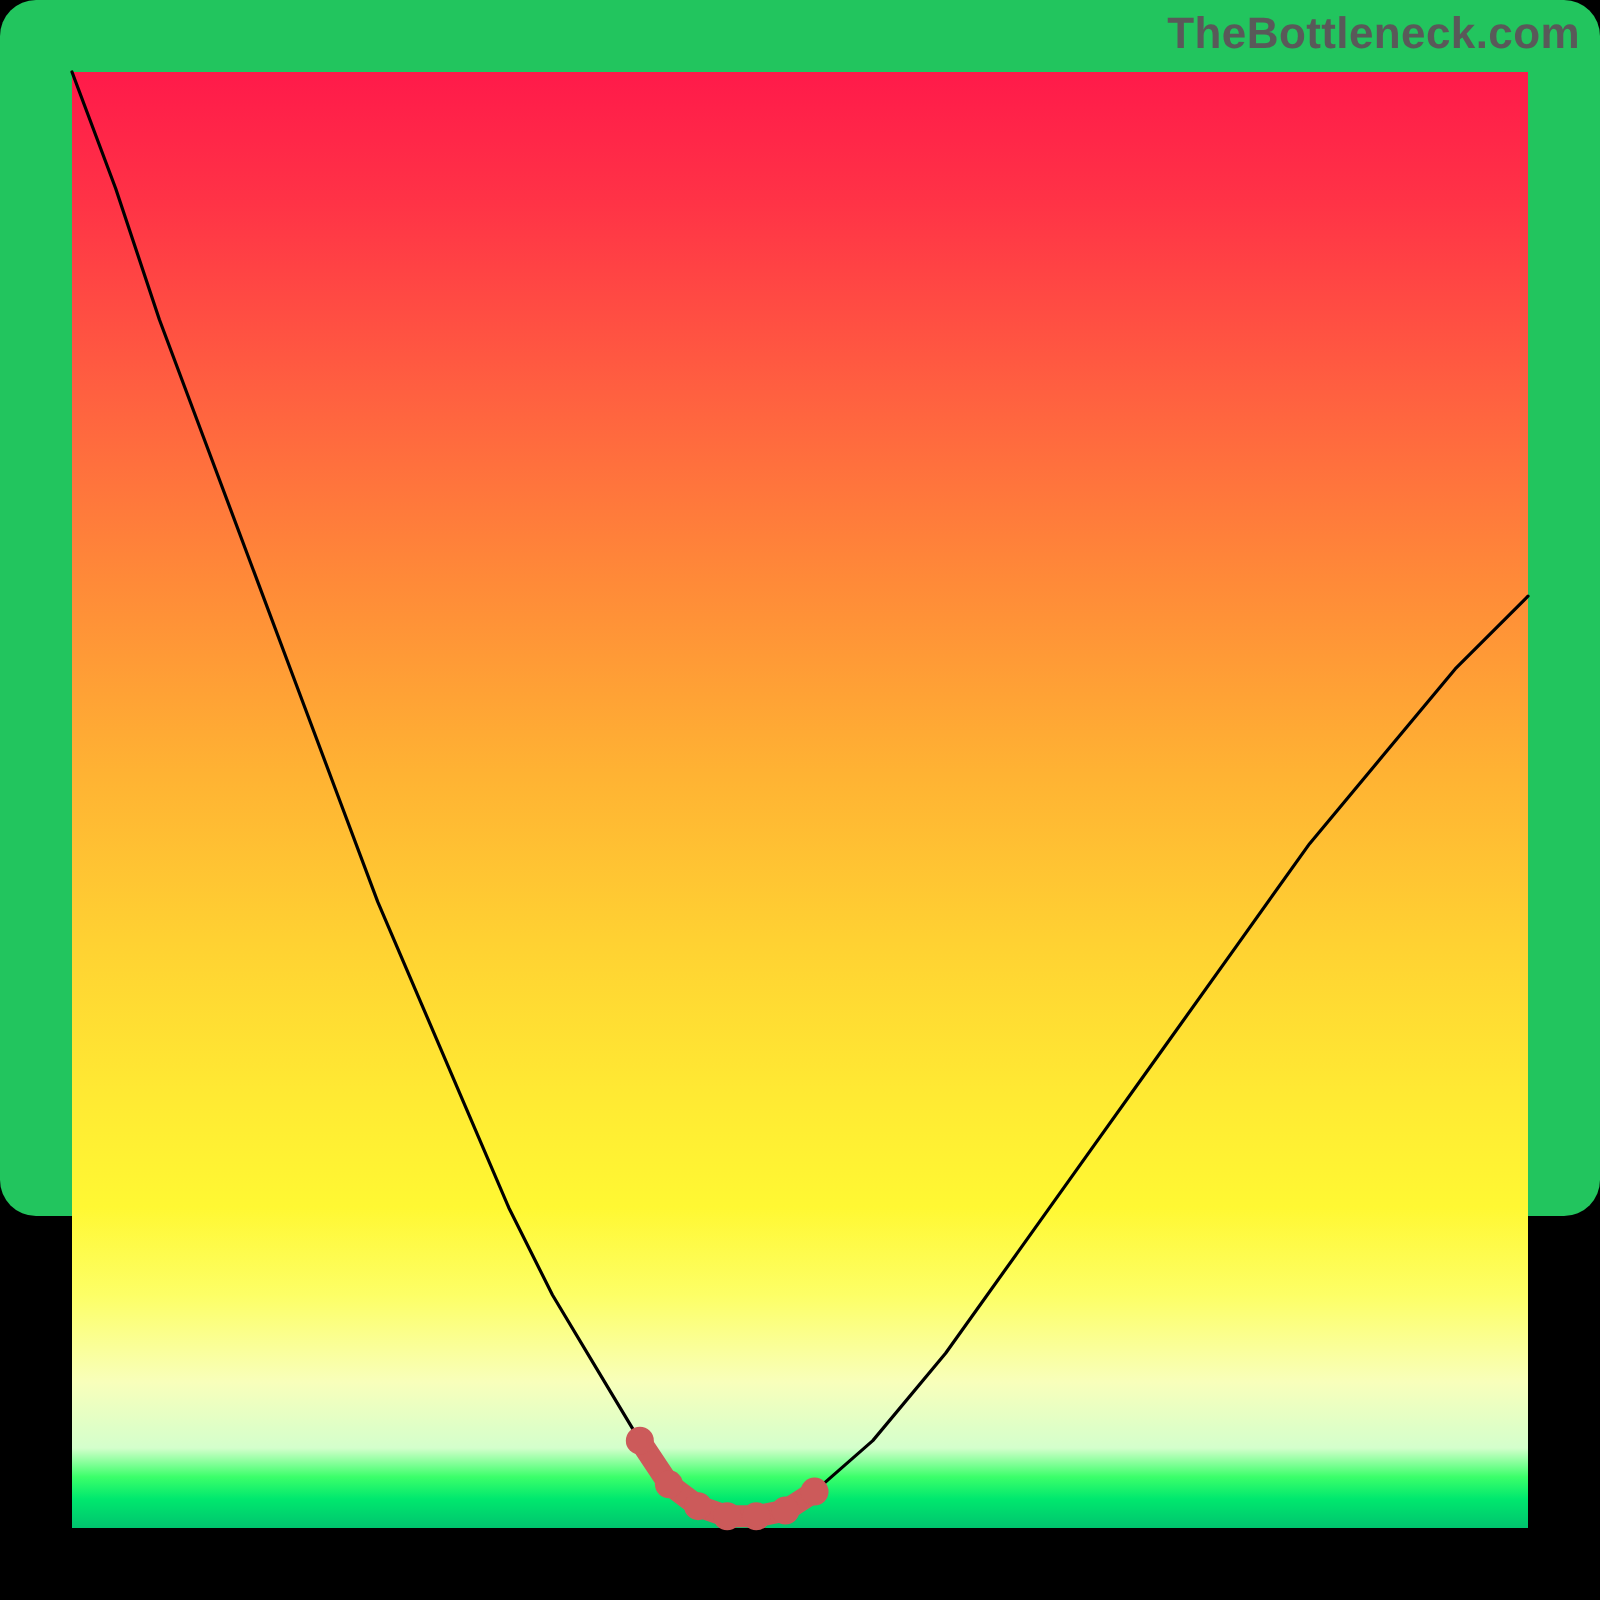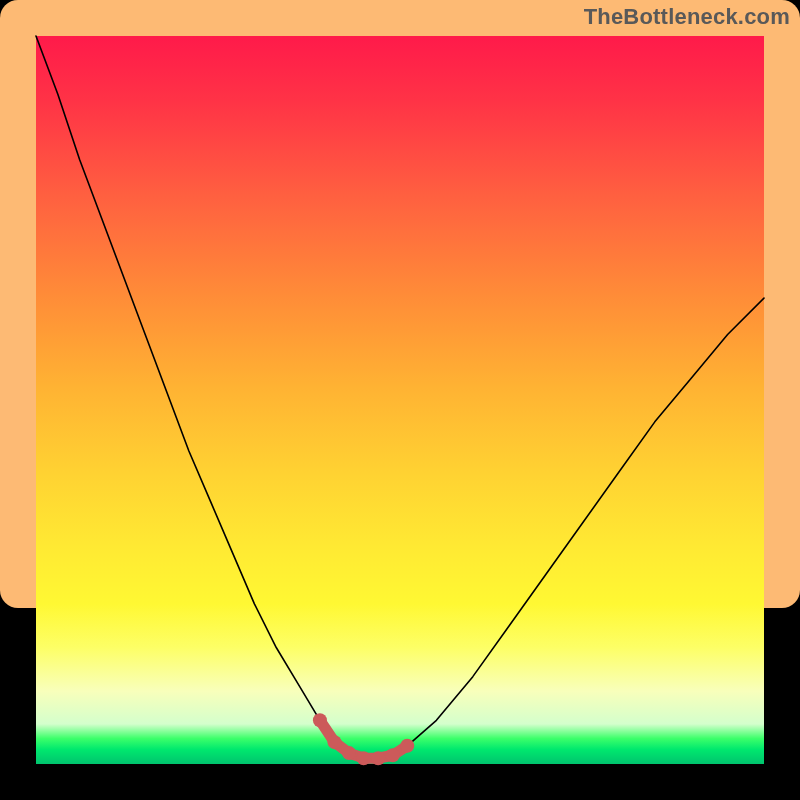--- a/index.html
+++ b/index.html
@@ -8,21 +8,21 @@
     width: 800px;
     height: 800px;
     overflow: hidden;
     background: #000;
     font-family: Arial, Helvetica, sans-serif;
   }
   .frame {
     position: relative;
     width: 800px;
     height: 608px;
-    background: #fdba74;
+    background: #22c55e;
     border-radius: 18px;
   }
   .plot {
     position: absolute;
     left: 36px;
     top: 36px;
     width: 728px;
     height: 728px;
     
     background: linear-gradient(

